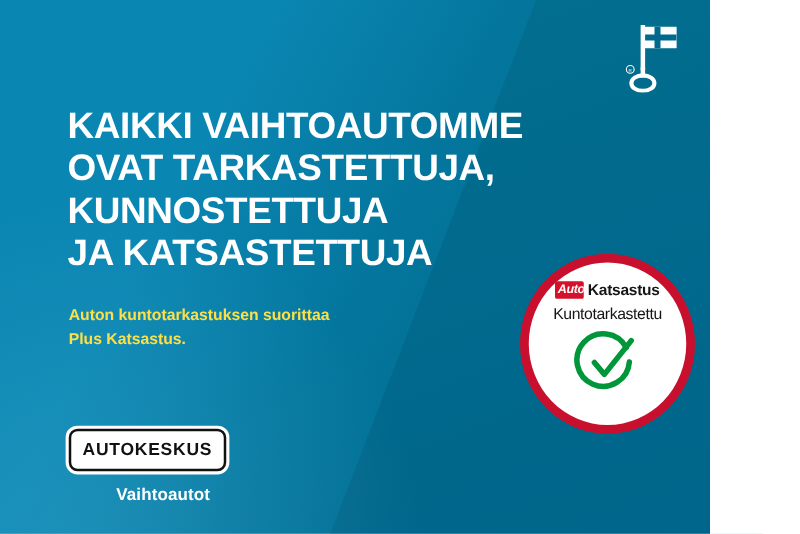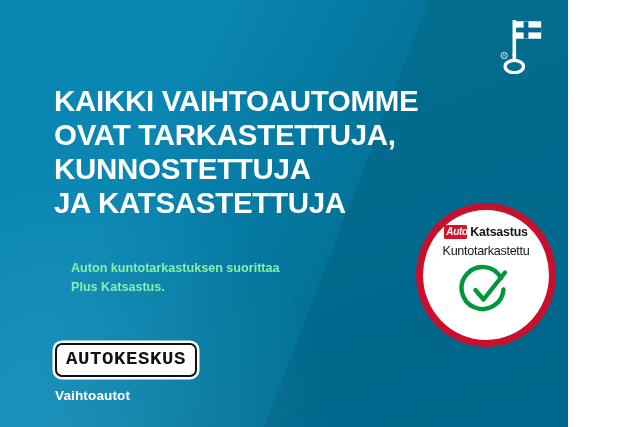--- a/index.html
+++ b/index.html
@@ -71,56 +71,57 @@
     text-transform: uppercase;
     white-space: pre-line;
     margin: 0;
   }
 
   
   .subcopy {
     position: absolute;
     left: 55px;
     top: 243px;
-    color: #86efac;
+    color: #fde047;
     font-size: 12.6px;
     font-weight: bold;
     line-height: 18.5px;
     white-space: pre-line;
-    margin: 16px;
+    margin: 0;
   }
 
   
   .logo-block {
     position: absolute;
     left: 55px;
     top: 343px;
     width: 180px;
   }
   .logo-plate {
     display: inline-block;
     background: #ffffff;
     border: 2.6px solid #111111;
     border-radius: 7px;
     padding: 3px 9px 4px 9px;
     box-shadow: 0 0 0 2.5px #ffffff;
   }
   .logo-plate-text {
     display: block;
     color: #111111;
-    font-size: 19px;
+    font-size: 14px;
     font-weight: bold;
     letter-spacing: 0.6px;
     line-height: 23px;
-    font-family: Liberation Mono, monospace;
+    font-family: Liberation Sans, sans-serif;
     text-align: right;
   }
   .logo-sub {
     display: block;
     margin-top: 11px;
+    margin-left: 38px;
     color: #ffffff;
     font-size: 13.6px;
     font-weight: bold;
     letter-spacing: 0.1px;
   }
 
   
   .badge {
     position: absolute;
     left: 416px;

